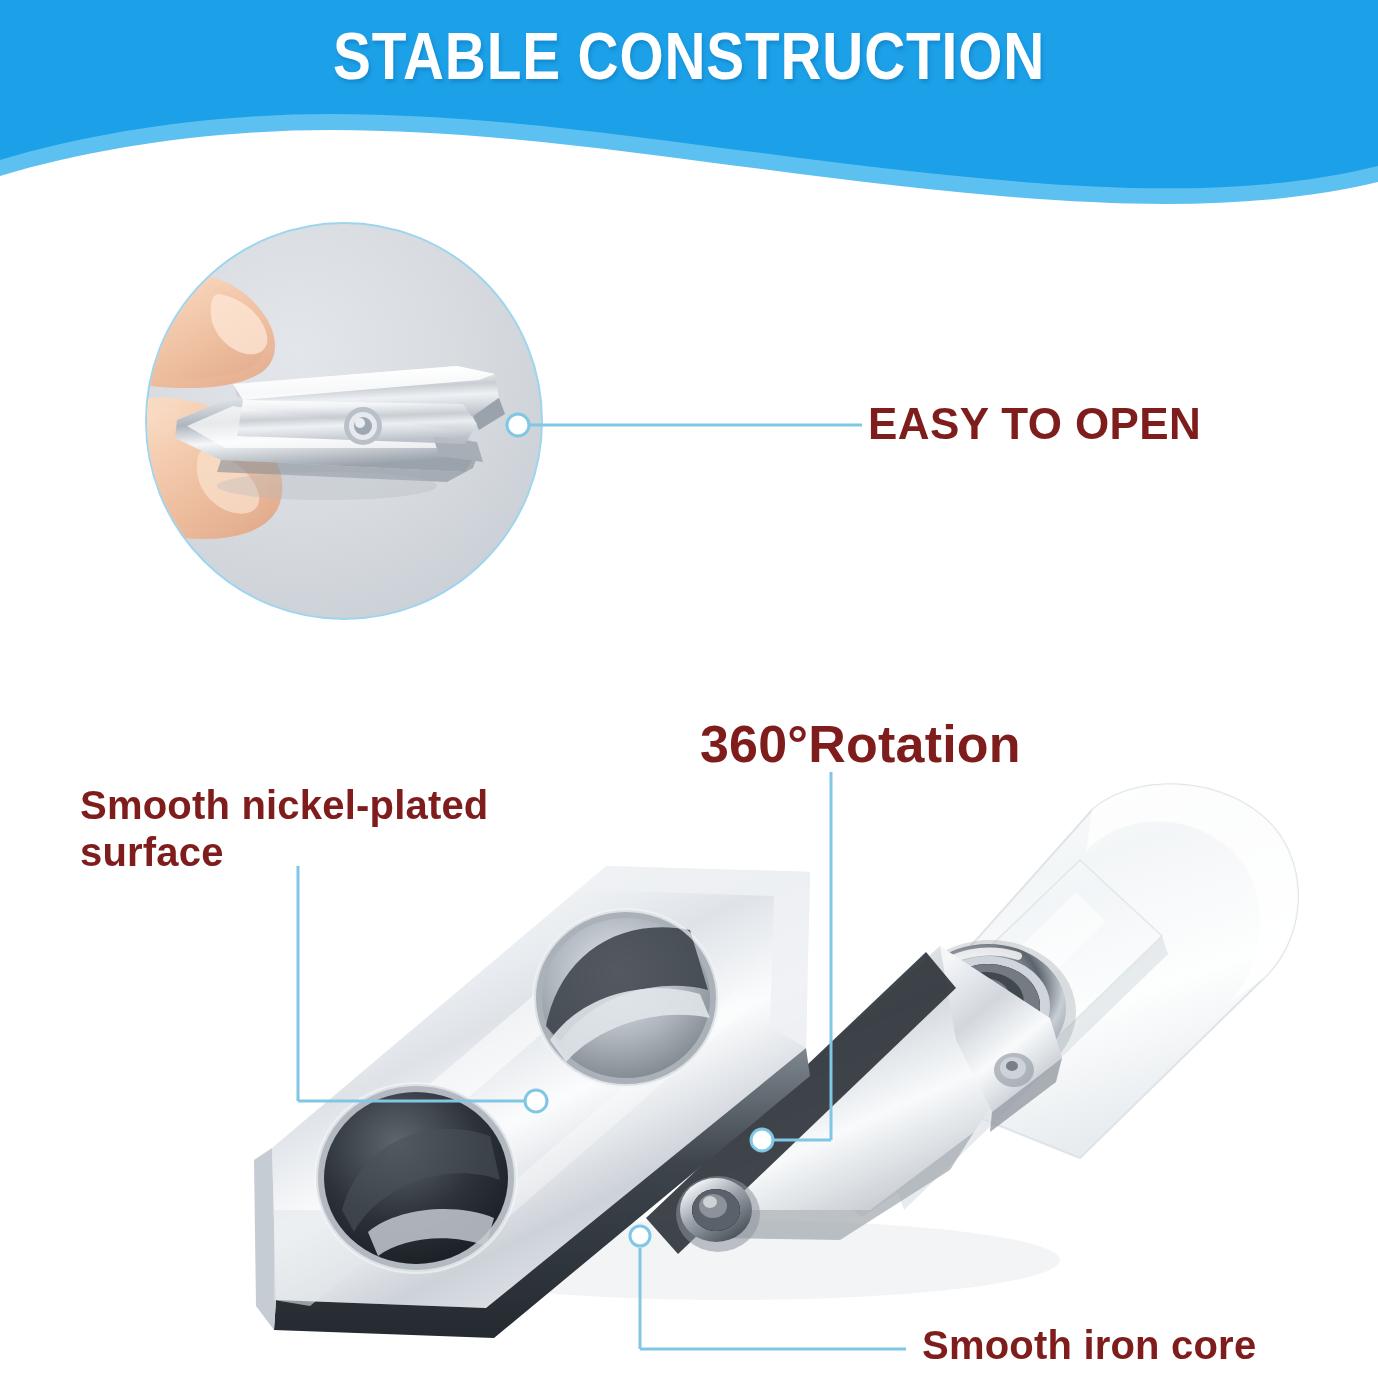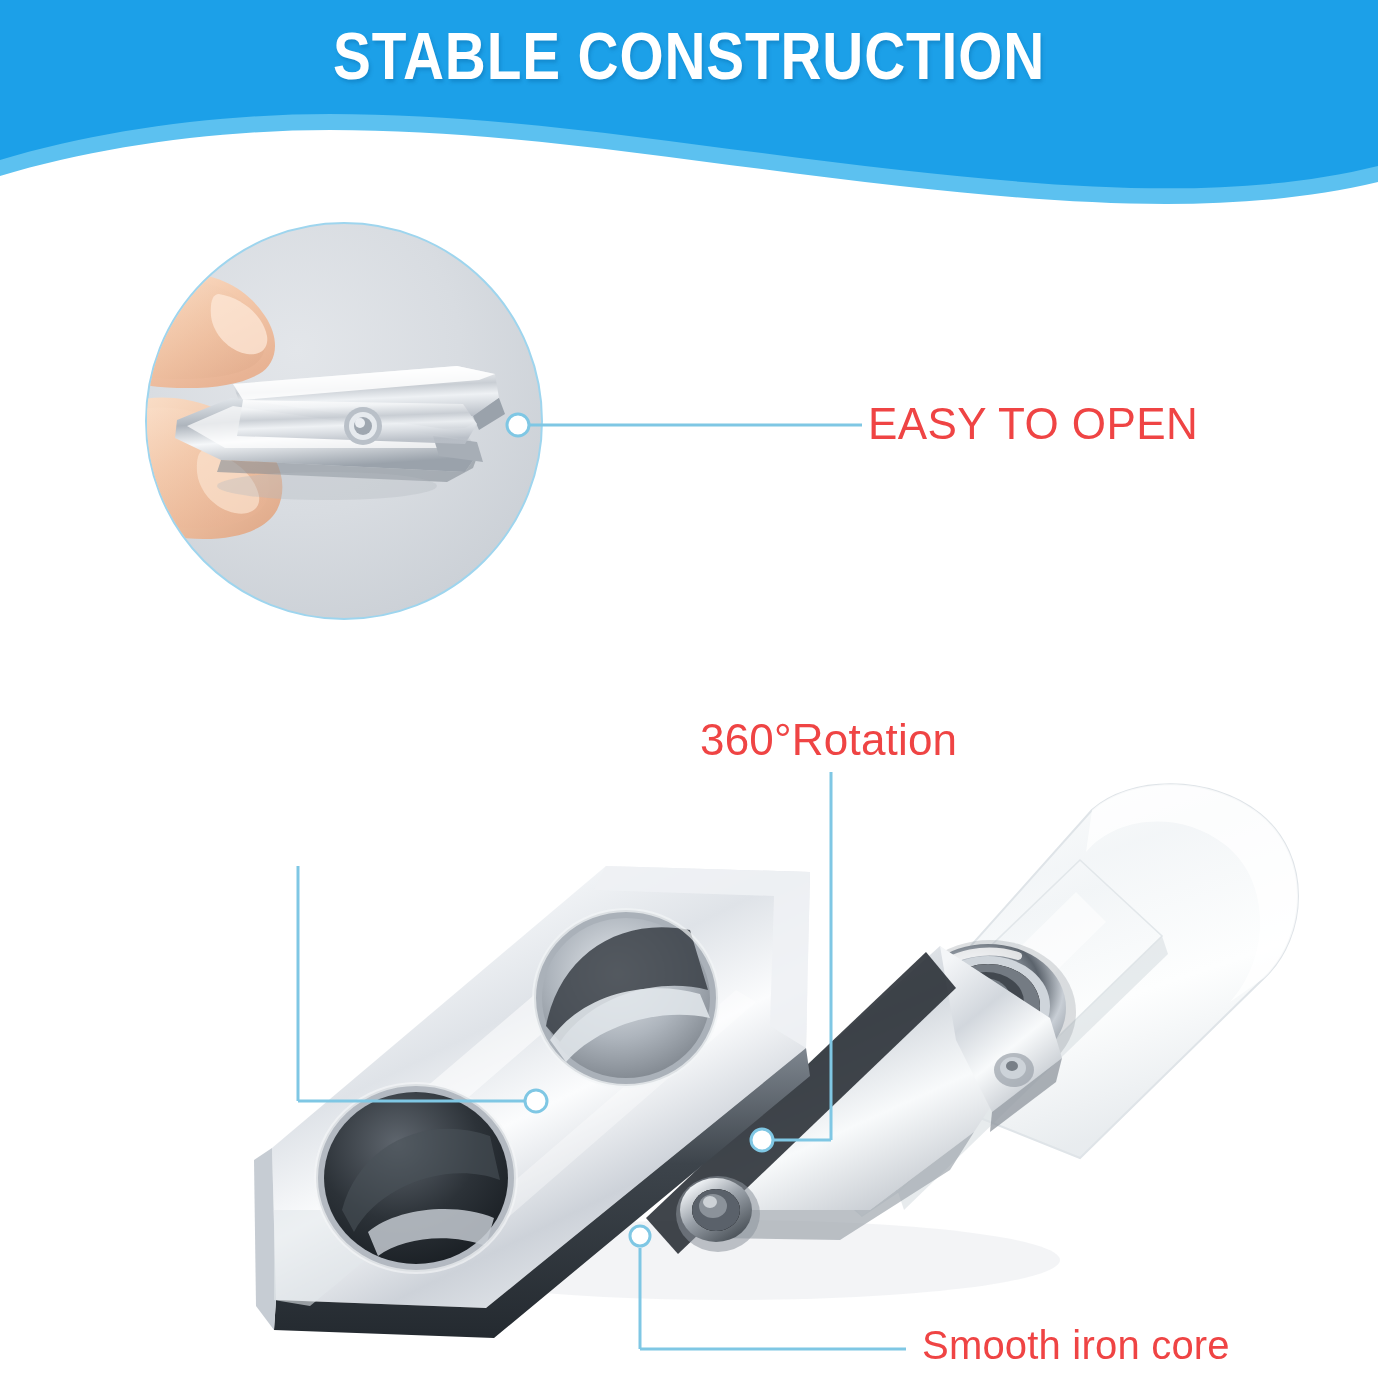--- a/index.html
+++ b/index.html
@@ -24,28 +24,28 @@
     letter-spacing:1px;
     transform:scaleX(0.86);
     transform-origin:50% 0;
     text-shadow:2px 3px 4px rgba(0,90,150,0.30);
     font-family:"Liberation Sans","DejaVu Sans",sans-serif;
   }
 
   
   .callout{
     position:absolute;
-    color:#ef4444;
-    font-weight:normal;
+    color:#7f1d1d;
+    font-weight:bold;
     font-family:"Liberation Sans","DejaVu Sans",sans-serif;
     line-height:1.18;
     white-space:pre-line;
   }
   #label-easy-open{left:868px;top:398px;font-size:44px;letter-spacing:0.4px;}
-  #label-rotation{left:700px;top:714px;font-size:44px;letter-spacing:0.2px;}
+  #label-rotation{left:700px;top:714px;font-size:52px;letter-spacing:0.2px;}
   #label-nickel{left:80px;top:782px;font-size:40px;letter-spacing:0.2px;}
   #label-iron{left:922px;top:1322px;font-size:40px;letter-spacing:0.2px;}
 
   
   #leaders{position:absolute;left:0;top:0;width:1378px;height:1378px;pointer-events:none;}
 
   
   #inset-photo{
     position:absolute;left:145px;top:222px;width:398px;height:398px;
     border-radius:50%;
@@ -314,16 +314,18 @@
       <circle cx="640" cy="1236" r="10" fill="#ffffff" stroke="#7FC7E4" stroke-width="3"></circle>
       <line x1="640" y1="1248" x2="640" y2="1349" stroke="#7FC7E4" stroke-width="3"></line>
       <line x1="640" y1="1349" x2="906" y2="1349" stroke="#7FC7E4" stroke-width="3"></line>
     </g>
   </svg>
 
   <div class="callout" id="label-easy-open">EASY TO OPEN</div>
 
   <div class="callout" id="label-rotation">360°Rotation</div>
 
+  <div class="callout" id="label-nickel">Smooth nickel-plated
+surface</div>
 
   <div class="callout" id="label-iron">Smooth iron core</div>
 
 </div>
 
 </body></html>

